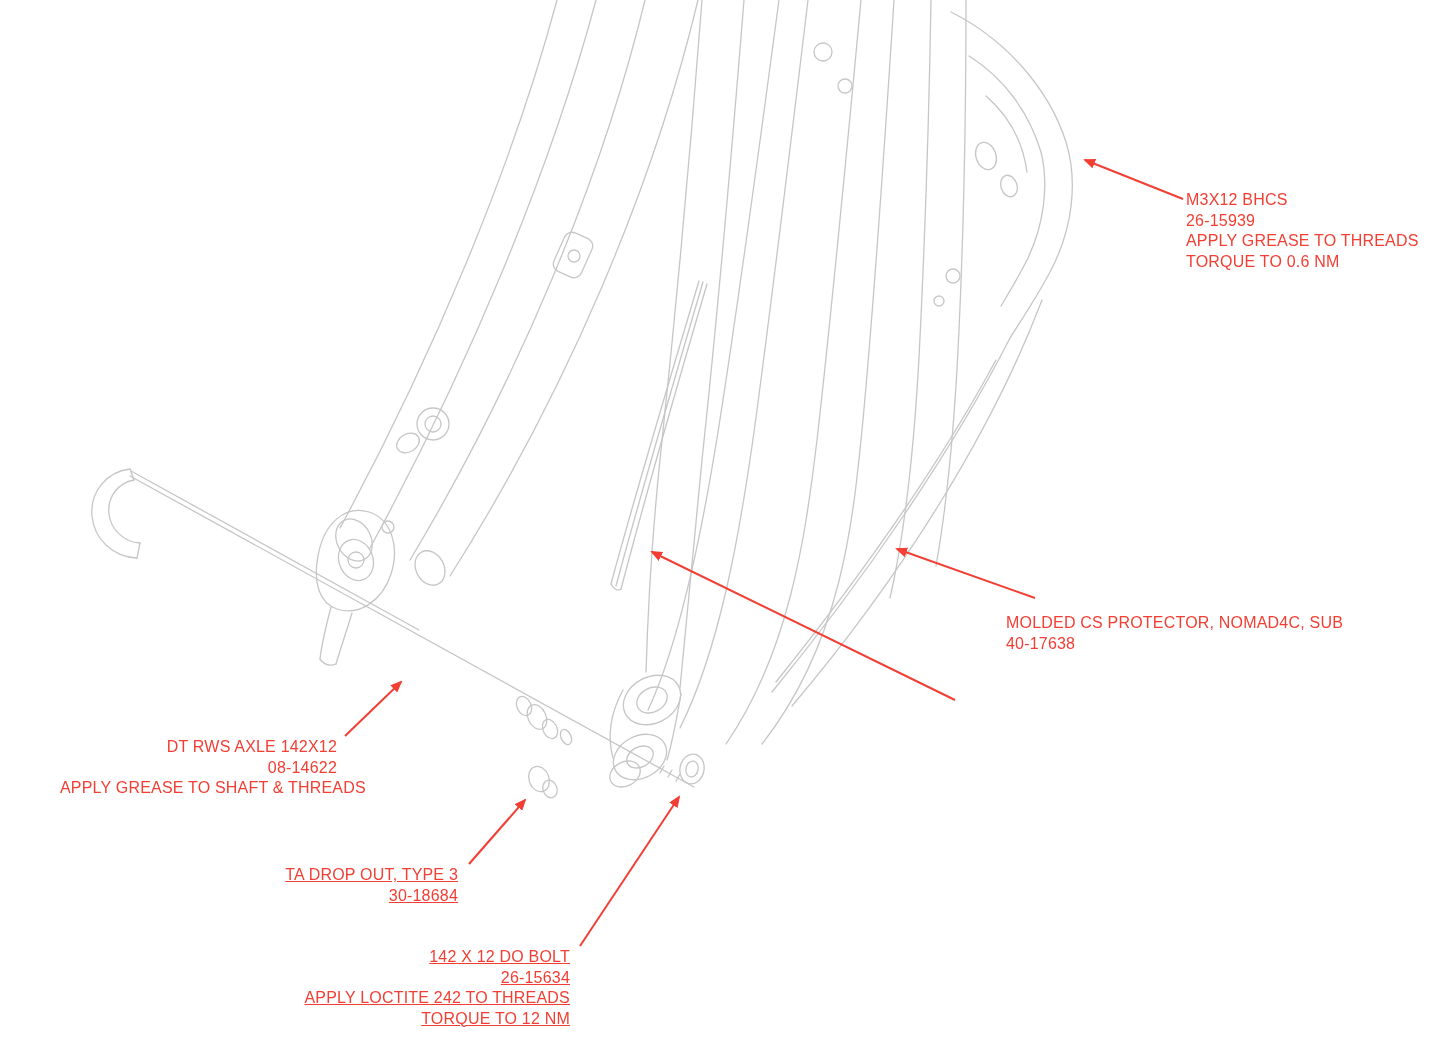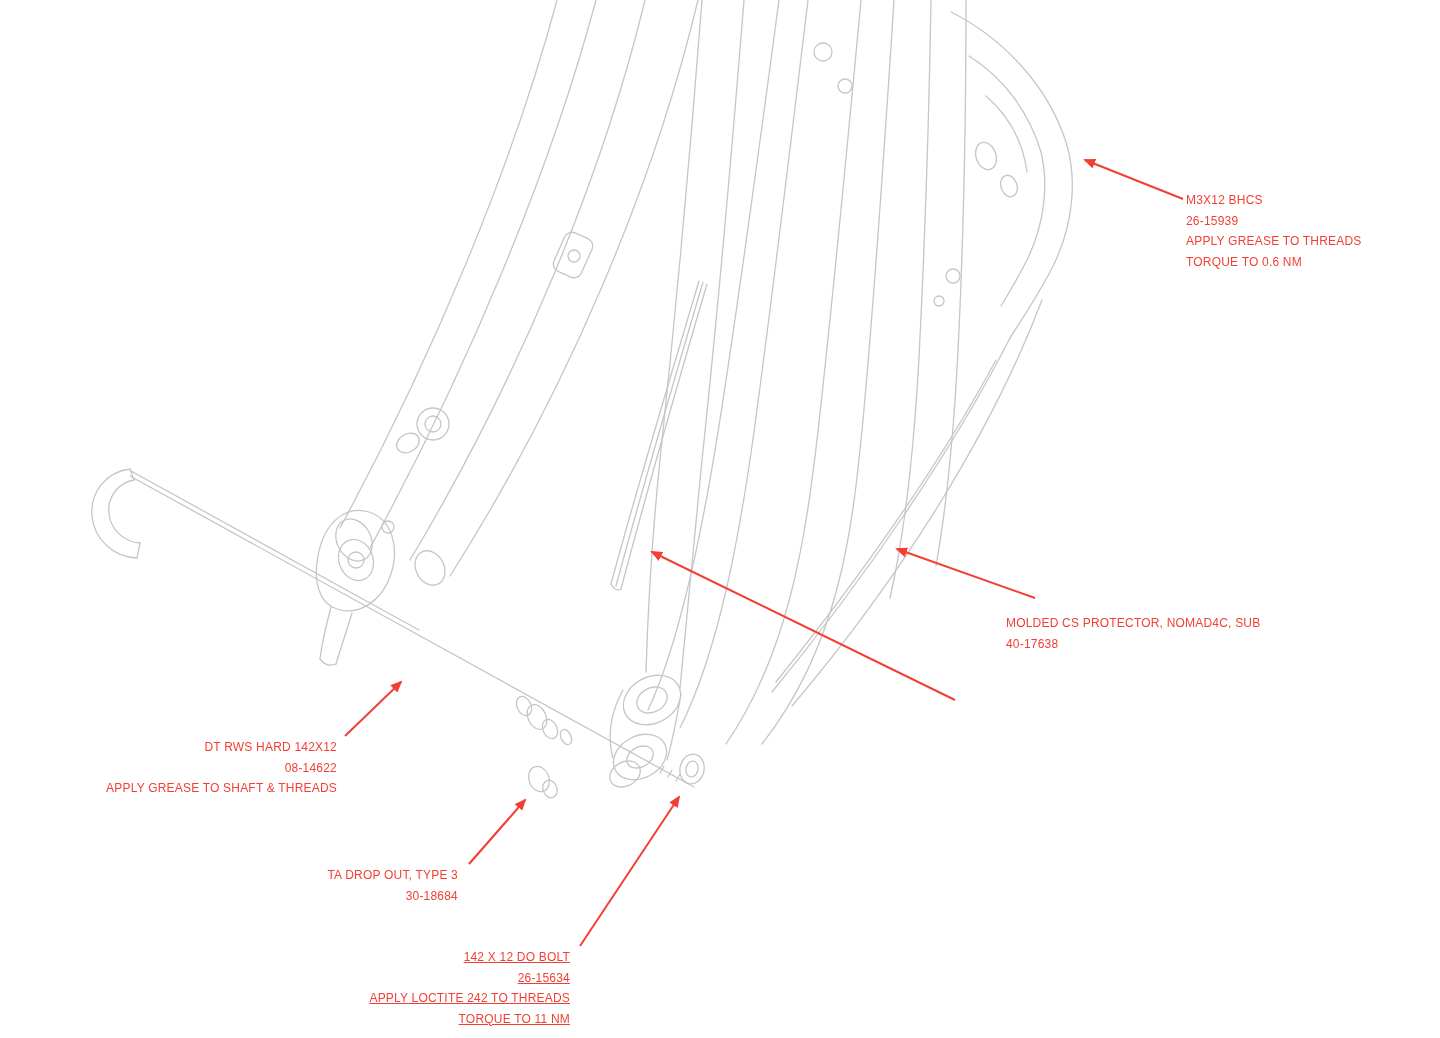--- a/index.html
+++ b/index.html
@@ -20,21 +20,21 @@
     stroke-linejoin:round;
   }
   .leaders line{
     stroke:var(--accent,#f23e33);
     stroke-width:2;
   }
   .arrowhead{fill:var(--accent,#f23e33);}
   .callout{
     position:absolute;
     color:var(--accent,#f23e33);
-    font-size:12px;
+    font-size:16px;
     line-height:20.5px;
     letter-spacing:0.2px;
     white-space:nowrap;
   }
   .callout div{white-space:nowrap;}
   .align-right{text-align:right;}
 </style>
 </head>
 <body>
 
@@ -145,30 +145,30 @@
     <div>TORQUE TO 0.6 NM</div>
   </div>
 
   <div class="callout" style="left:1006px;top:586px;margin-top:27px;">
     <div>MOLDED CS PROTECTOR, NOMAD4C, SUB</div>
     <div>40-17638</div>
   </div>
 
 
   <div class="callout align-right" style="left:60px;top:737px;width:277px;">
-    <div>DT RWS HARD 142X12</div>
+    <div>DT RWS AXLE 142X12</div>
     <div>08-14622</div>
     <div>APPLY GREASE TO SHAFT &amp; THREADS</div>
   </div>
 
-  <div class="callout align-right" style="left:218px;top:865px;width:240px;">
+  <div class="callout align-right" style="left:218px;top:865px;width:240px;text-decoration:underline;">
     <div>TA DROP OUT, TYPE 3</div>
     <div>30-18684</div>
   </div>
 
   <div class="callout align-right" style="left:290px;top:947px;width:280px;text-decoration:underline;">
     <div>142 X 12 DO BOLT</div>
     <div>26-15634</div>
     <div>APPLY LOCTITE 242 TO THREADS</div>
-    <div>TORQUE TO 11 NM</div>
+    <div>TORQUE TO 12 NM</div>
   </div>
 
 </div>
 
 </body></html>

